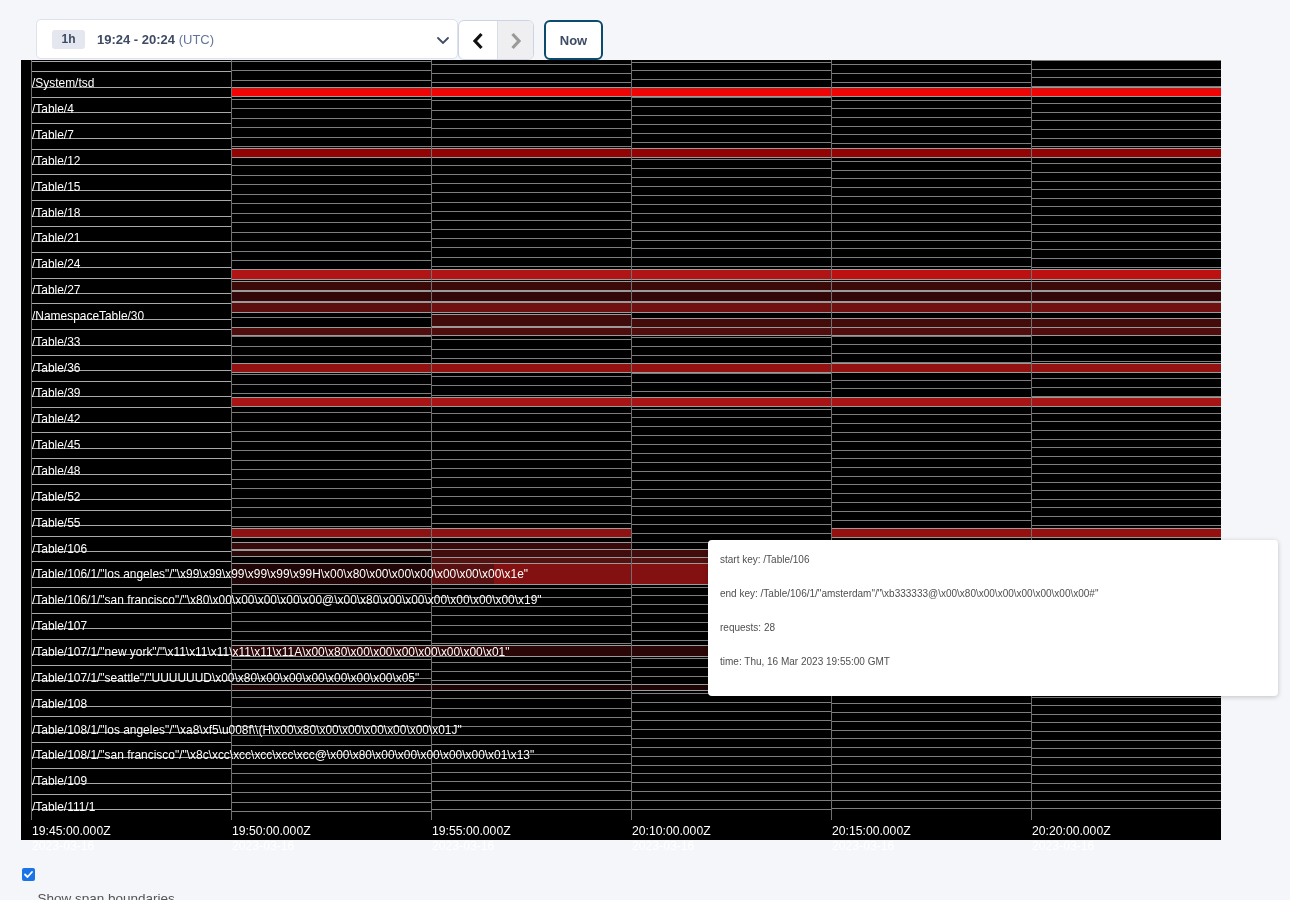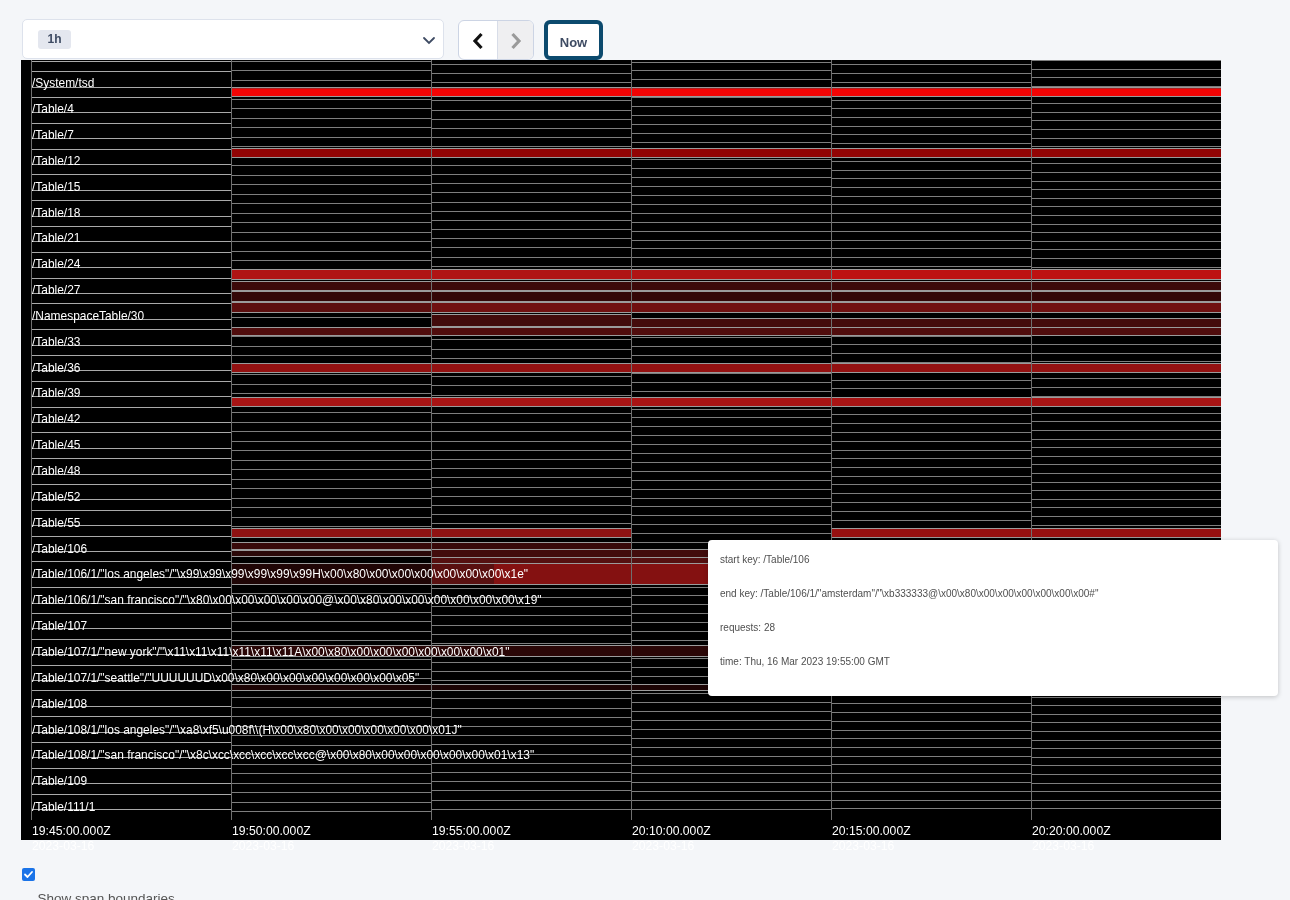--- a/index.html
+++ b/index.html
@@ -1,34 +1,35 @@
 <!DOCTYPE html>
 <html><head>
 <meta charset="utf-8">
 <style>
 * { margin:0; padding:0; box-sizing:border-box; }
 html,body { width:1290px; height:900px; background:#f4f6f9; font-family:"Liberation Sans", sans-serif; }
 .abs { position:absolute; }
-#selector { left:22px; top:19px; width:422px; height:40px; background:#fff; border:1px solid #dde2ec; border-radius:5px; }
+#selector { left:36px; top:19px; width:422px; height:40px; background:#fff; border:1px solid #dde2ec; border-radius:5px; }
 #chip { left:15px; top:10px; width:33px; height:19px; background:#e4e7ef; border-radius:3px; color:#3e4b63; font-size:12px; font-weight:bold; text-align:center; line-height:19px; }
 #timetext { left:60px; top:0; height:40px; line-height:40px; font-size:13px; font-weight:bold; color:#3e4b63; letter-spacing:0; }
 #timetext .utc { font-weight:normal; color:#64759b; }
 #navgrp { left:458px; top:20px; width:76px; height:40px; border:1px solid #ccd4e4; border-radius:6px; overflow:hidden; background:#fff; }
 #navR { position:absolute; left:38px; top:0; width:38px; height:40px; background:#efeff1; border-left:1px solid #d8dde8; }
-#nowbtn { left:544px; top:20px; width:59px; height:40px; background:#fff; border:4px solid #0c4a6e; border-radius:6px; color:#3e4b63; font-size:13px; font-weight:bold; text-align:center; line-height:38px; }
+#nowbtn { left:544px; top:20px; width:59px; height:40px; background:#fff; border:2px solid #0c4a6e; border-radius:6px; color:#3e4b63; font-size:13px; font-weight:bold; text-align:center; line-height:38px; }
 #canvas { left:21px; top:60px; width:1200px; height:780px; background:#000; will-change:transform; }
 #tooltip { left:708px; top:540px; width:570px; height:156px; background:#fff; border-radius:4px; box-shadow:0 1px 5px rgba(0,0,0,0.22); color:#4f4f4f; font-size:10px; padding:3px 0 0 12px; line-height:34px; white-space:nowrap; overflow:hidden; }
 #cbrow { left:21px; top:867px; width:400px; height:16px; }
 #cbox { position:absolute; left:0.5px; top:0.5px; width:13px; height:13px; background:#1a73e8; border-radius:2px; }
 #cblabel { position:absolute; left:16.5px; top:0px; font-size:13.5px; color:#545454;margin-top:24px; }
 </style>
 </head>
 <body>
 <div id="selector" class="abs">
   <div id="chip" class="abs">1h</div>
+  <div id="timetext" class="abs">19:24 - 20:24 <span class="utc">(UTC)</span></div>
   <svg class="abs" style="left:399px;top:16px" width="14" height="9" viewBox="0 0 14 9">
       <path d="M2 2 L7 7 L12 2" stroke="#3e4b63" stroke-width="1.8" fill="none" stroke-linecap="round"></path>
     </svg>
 </div>
 <div id="navgrp" class="abs">
   <svg class="abs" style="left:13px;top:11px" width="12" height="18" viewBox="0 0 12 18">
       <path d="M9.5 2 L3 9 L9.5 16" stroke="#111" stroke-width="3.2" fill="none"></path>
     </svg>
   <div id="navR"></div>
   <svg class="abs" style="left:51px;top:11px" width="12" height="18" viewBox="0 0 12 18">

